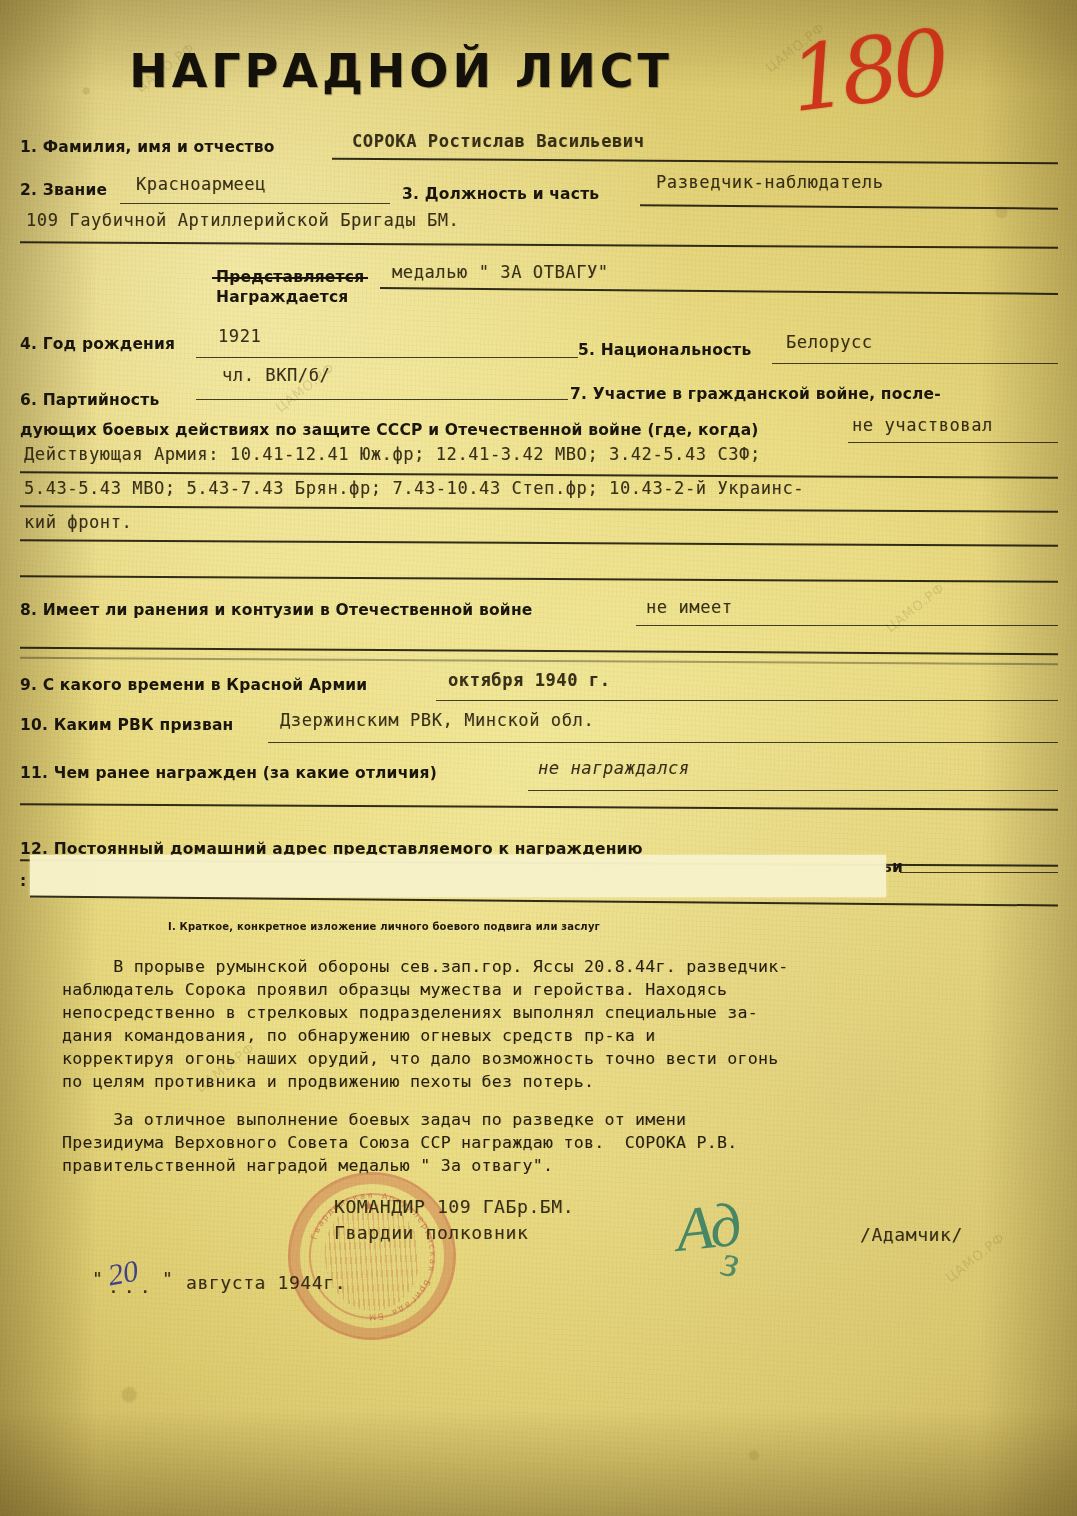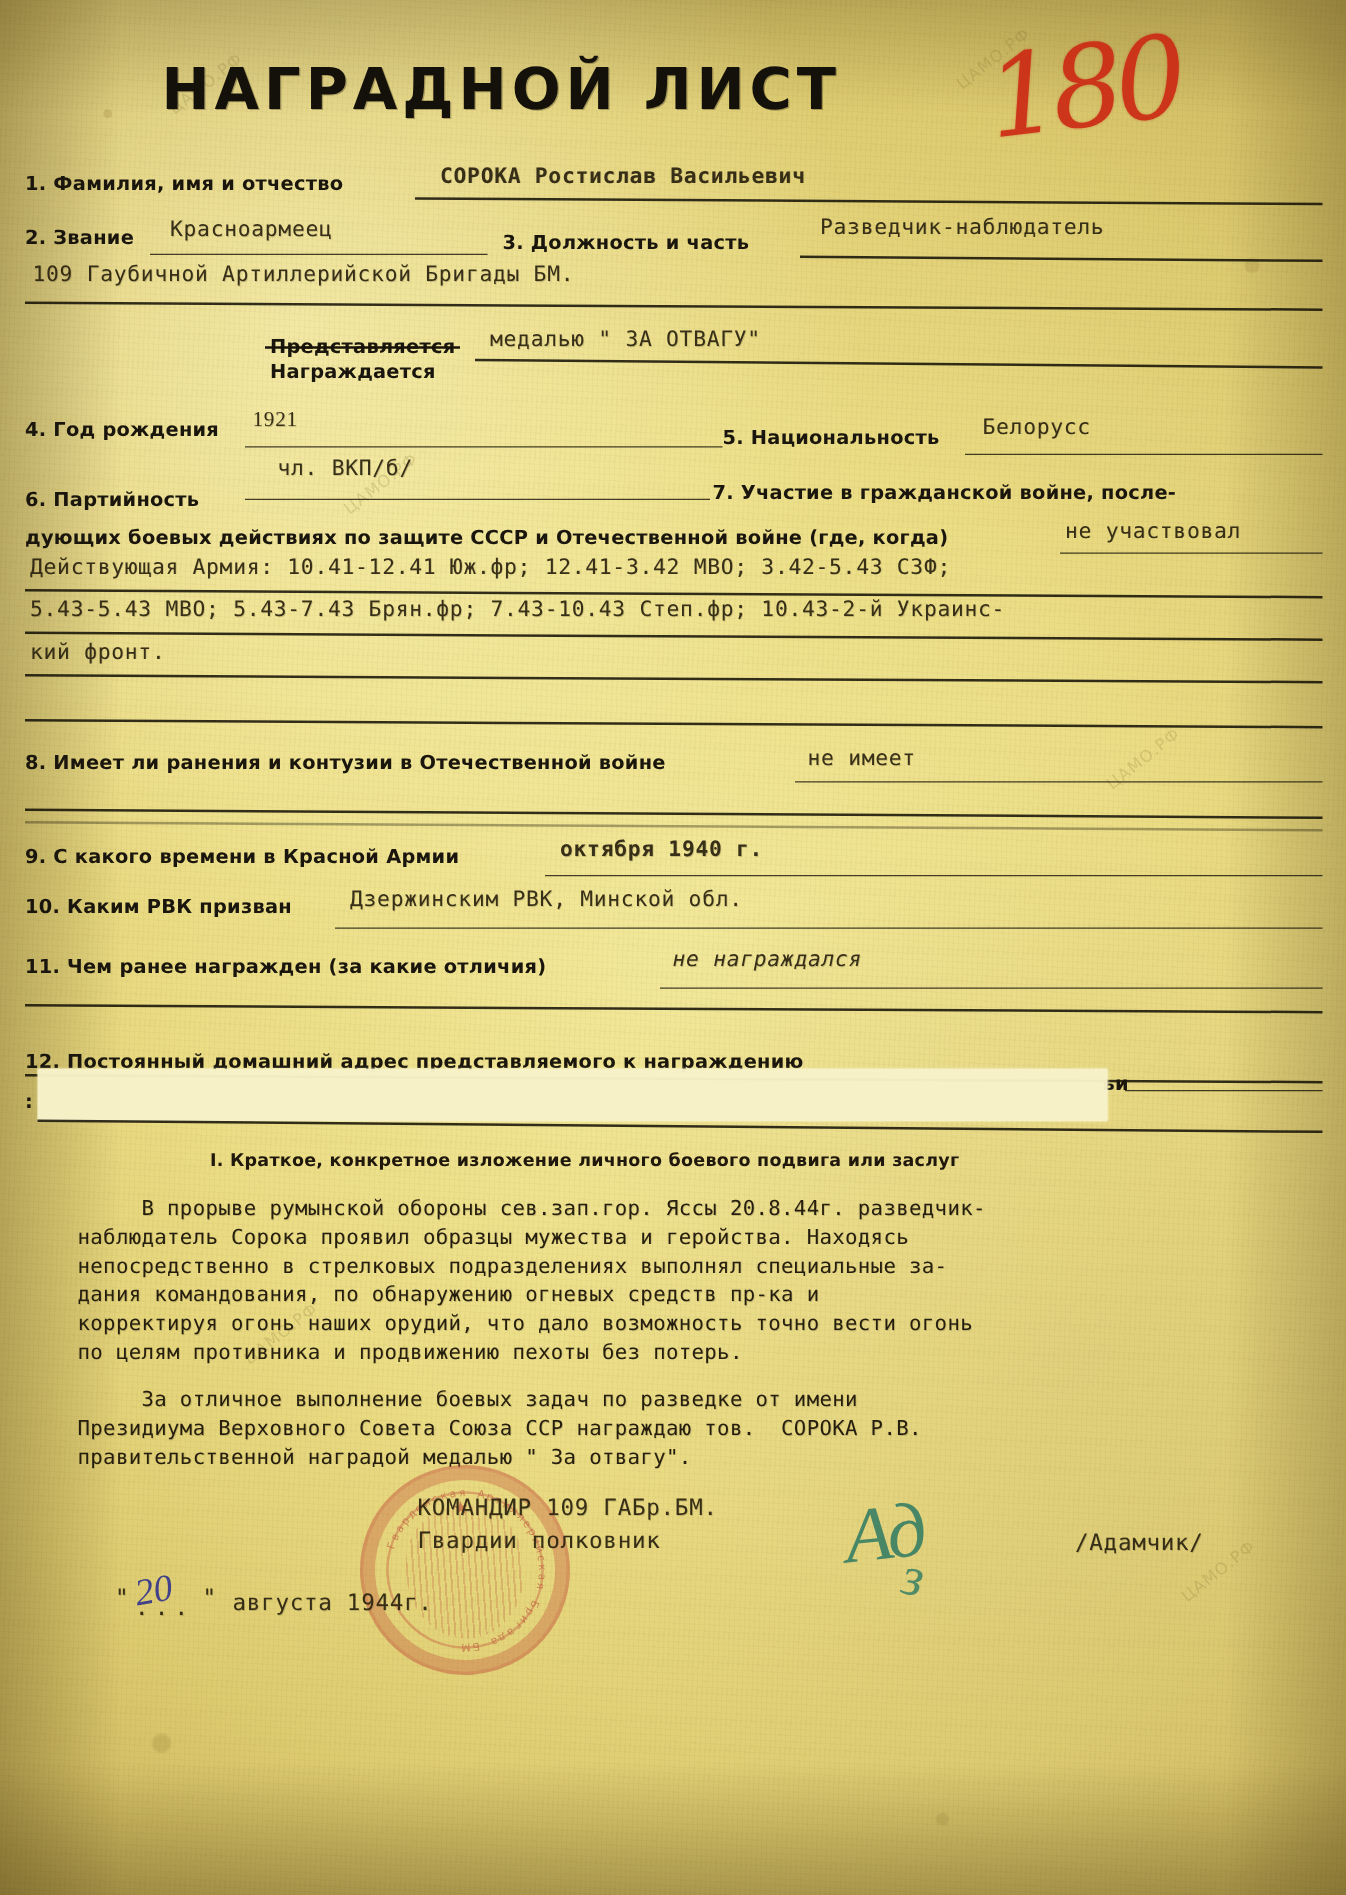--- a/index.html
+++ b/index.html
@@ -114,21 +114,21 @@
     background: #f7f2c9;
     opacity: .97;
     box-shadow: 0 0 2px rgba(247,242,201,0.9);
   }
 
   
   .narr-head {
     position: absolute;
     font-family: "DejaVu Sans", sans-serif;
     font-weight: 700;
-    font-size: 14px;
+    font-size: 10px;
     letter-spacing: .2px;
   }
   .narr {
     position: absolute;
     font-family: "DejaVu Sans Mono", monospace;
     font-size: 16.5px;
     line-height: 23px;
     color: #251e0e;
     letter-spacing: .3px;
     text-shadow: 0.6px 0.4px 0 rgba(90,75,35,0.25);
@@ -249,21 +249,21 @@
     <div class="rule" style="left:20px; top:244px; width:1038px; transform:rotate(0.3deg);"></div>
 
     <div class="row printed" style="left:216px; top:268px;">
       <span class="strike">Представляется</span>
     </div>
     <div class="row printed" style="left:216px; top:288px;">Награждается</div>
     <div class="row typed" style="left:392px; top:262px;">медалью " ЗА ОТВАГУ"</div>
     <div class="rule" style="left:380px; top:290px; width:678px; transform:rotate(0.5deg);"></div>
 
     <div class="row printed" style="left:20px; top:335px;">4. Год рождения</div>
-    <div class="row typed" style="left:202px; top:326px;font-family:Liberation Serif, serif;">1921</div>
+    <div class="row typed" style="left:218px; top:326px;">1921</div>
     <div class="rule thin" style="left:196px; top:357px; width:382px;"></div>
 
     <div class="row printed" style="left:578px; top:341px;">5. Национальность</div>
     <div class="row typed" style="left:786px; top:332px;">Белорусс</div>
     <div class="rule thin" style="left:772px; top:363px; width:286px;"></div>
 
     <div class="row printed" style="left:20px; top:379px;margin-top:12px;">6. Партийность</div>
     <div class="row typed" style="left:222px; top:365px;">чл. ВКП/б/</div>
     <div class="rule thin" style="left:196px; top:399px; width:372px;"></div>
 

